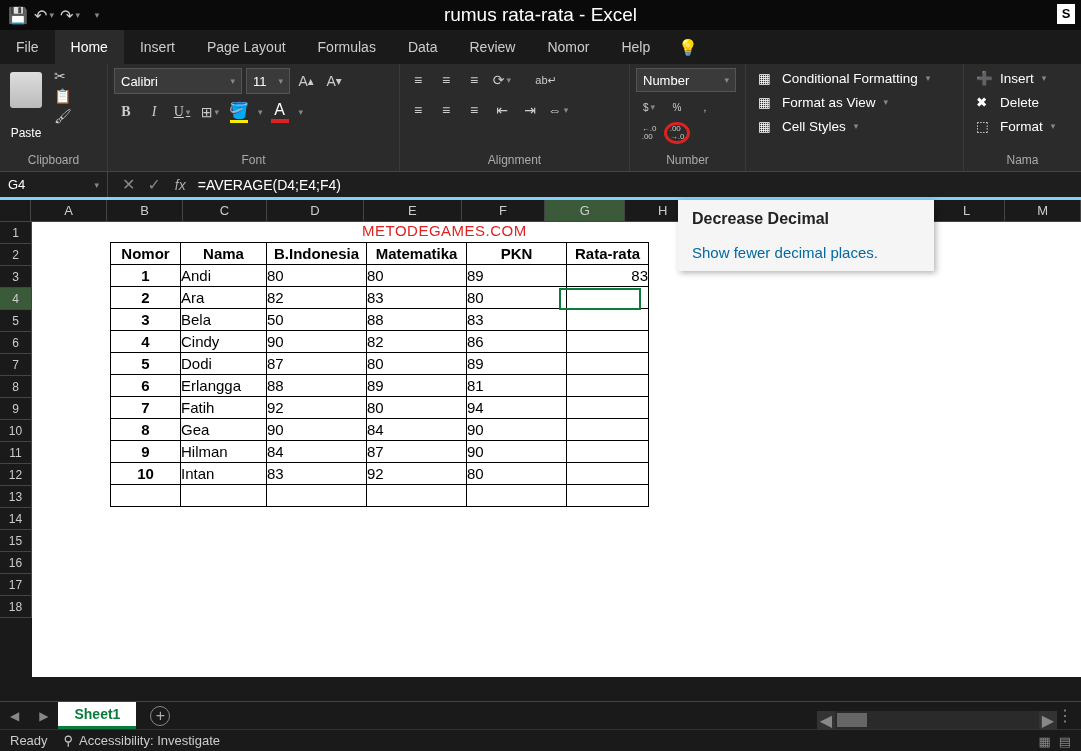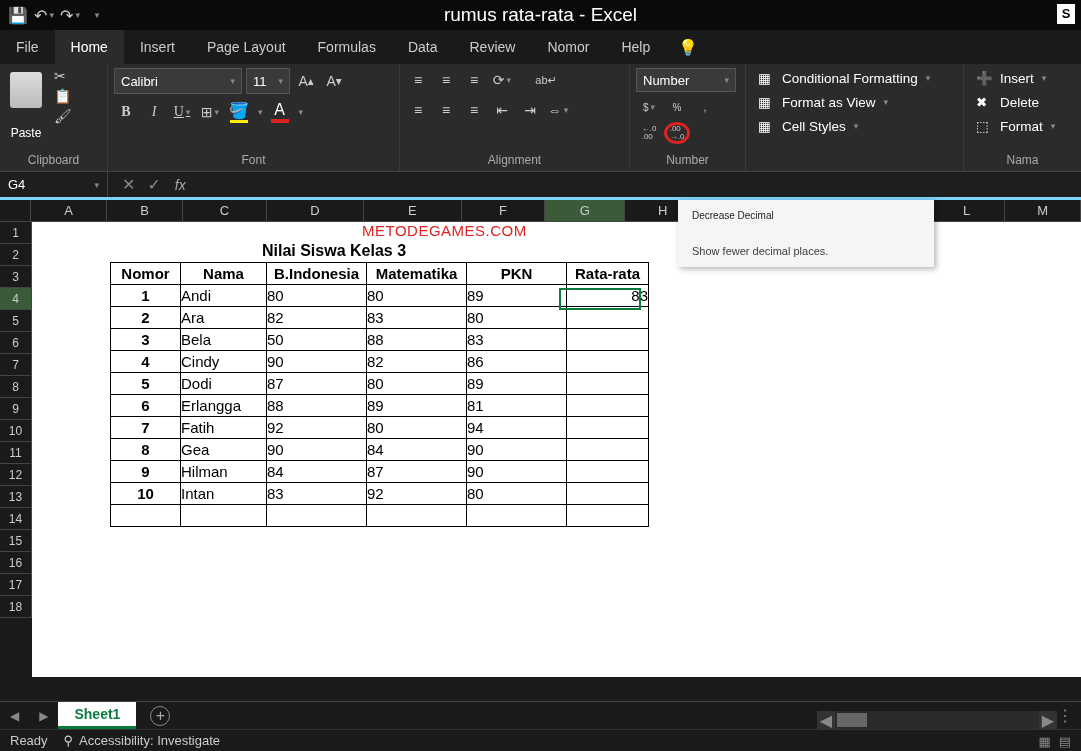--- a/index.html
+++ b/index.html
@@ -63,22 +63,22 @@
 .wm{position:absolute;left:330px;top:0;color:#d22;font-size:15px;letter-spacing:.5px;font-weight:500;z-index:5}
 table.grid{border-collapse:collapse}
 table.grid td,table.grid th{border:1.5px solid #000;padding:2px 0;height:22px}
 table.grid th{font-weight:bold;text-align:center}
 .c-nom{width:70px;text-align:center;font-weight:bold}
 .c-nama{width:86px;padding-left:6px}
 .c-val{width:100px;text-align:left}
 .c-rata{width:82px;text-align:right;padding-right:6px}
 .selcell{position:absolute;border:2px solid #0a7c3e;pointer-events:none}
 .tooltip{position:absolute;left:678px;top:200px;background:#f5f5f5;color:#222;padding:10px 14px;width:256px;box-shadow:2px 2px 6px rgba(0,0,0,.3);z-index:20}
-.tooltip-title{font-weight:normal;font-size:10px;margin-bottom:24px}
-.tooltip-desc{font-size:11px;color:#404040}
+.tooltip-title{font-weight:bold;font-size:16px;margin-bottom:16px}
+.tooltip-desc{font-size:15px;color:#0369a1}
 .sheet-tabs{position:absolute;bottom:22px;left:0;right:0;height:28px;background:#1a1a1a;display:flex;align-items:center;border-top:1px solid #444}
 .nav-arr{padding:0 10px;color:#888;font-size:12px}
 .stab{background:#fff;color:#0a7c3e;font-weight:bold;padding:4px 16px;font-size:14px;border-bottom:3px solid #0a7c3e}
 .stab-add{margin-left:14px;color:#aaa;font-size:16px;border:1.5px solid #888;border-radius:50%;width:20px;height:20px;text-align:center;line-height:17px}
 .hscroll{position:absolute;right:24px;bottom:22px;width:240px;height:18px;background:#333;display:flex}
 .hscroll-track{flex:1;background:#2a2a2a;position:relative}
 .hscroll-thumb{position:absolute;left:2px;width:30px;top:2px;bottom:2px;background:#666}
 .status{position:absolute;bottom:0;left:0;right:0;height:22px;background:#1a1a1a;display:flex;align-items:center;padding:0 10px;border-top:1px solid #333;font-size:13px;color:#ccc}
 .acc{margin-left:16px;display:flex;align-items:center;gap:6px}
 .view-btns{position:absolute;right:10px;bottom:2px;display:flex;gap:8px;color:#888}
@@ -260,20 +260,21 @@
 <div class="fbar">
   <div class="namebox">
       <span>G4</span>
       <span class="dd">▾</span>
     </div>
   <div class="fx-btns">
     <span>✕</span>
     <span>✓</span>
   </div>
   <span class="fx-label">fx</span>
+  <input class="formula-input" value="=AVERAGE(D4;E4;F4)" style="">
 </div>
 
 <div class="sheet">
   <div class="col-headers" id="colh">
     <div class="corner"></div>
   <div class="ch" style="width: 78px;">A</div>
       <div class="ch" style="width: 78px;">B</div>
       <div class="ch" style="width: 86px;">C</div>
       <div class="ch" style="width: 100px;">D</div>
       <div class="ch" style="width: 100px;">E</div>
@@ -302,21 +303,20 @@
       <div class="rh">13</div>
       <div class="rh">14</div>
       <div class="rh">15</div>
       <div class="rh">16</div>
       <div class="rh">17</div>
       <div class="rh">18</div>
     </div>
   <div class="cells-area">
     <div class="wm">METODEGAMES.COM</div>
     <div class="data-table">
-      <div class="dt-title">Nilai Siswa Kelas 3</div>
       <table class="grid">
         <thead>
             <tr id="thr">
               <th class="c-nom">Nomor</th>
               <th class="c-nama">Nama</th>
               <th class="c-val">B.Indonesia</th>
               <th class="c-val">Matematika</th>
               <th class="c-val">PKN</th>
               <th class="c-rata">Rata-rata</th>
             </tr>

